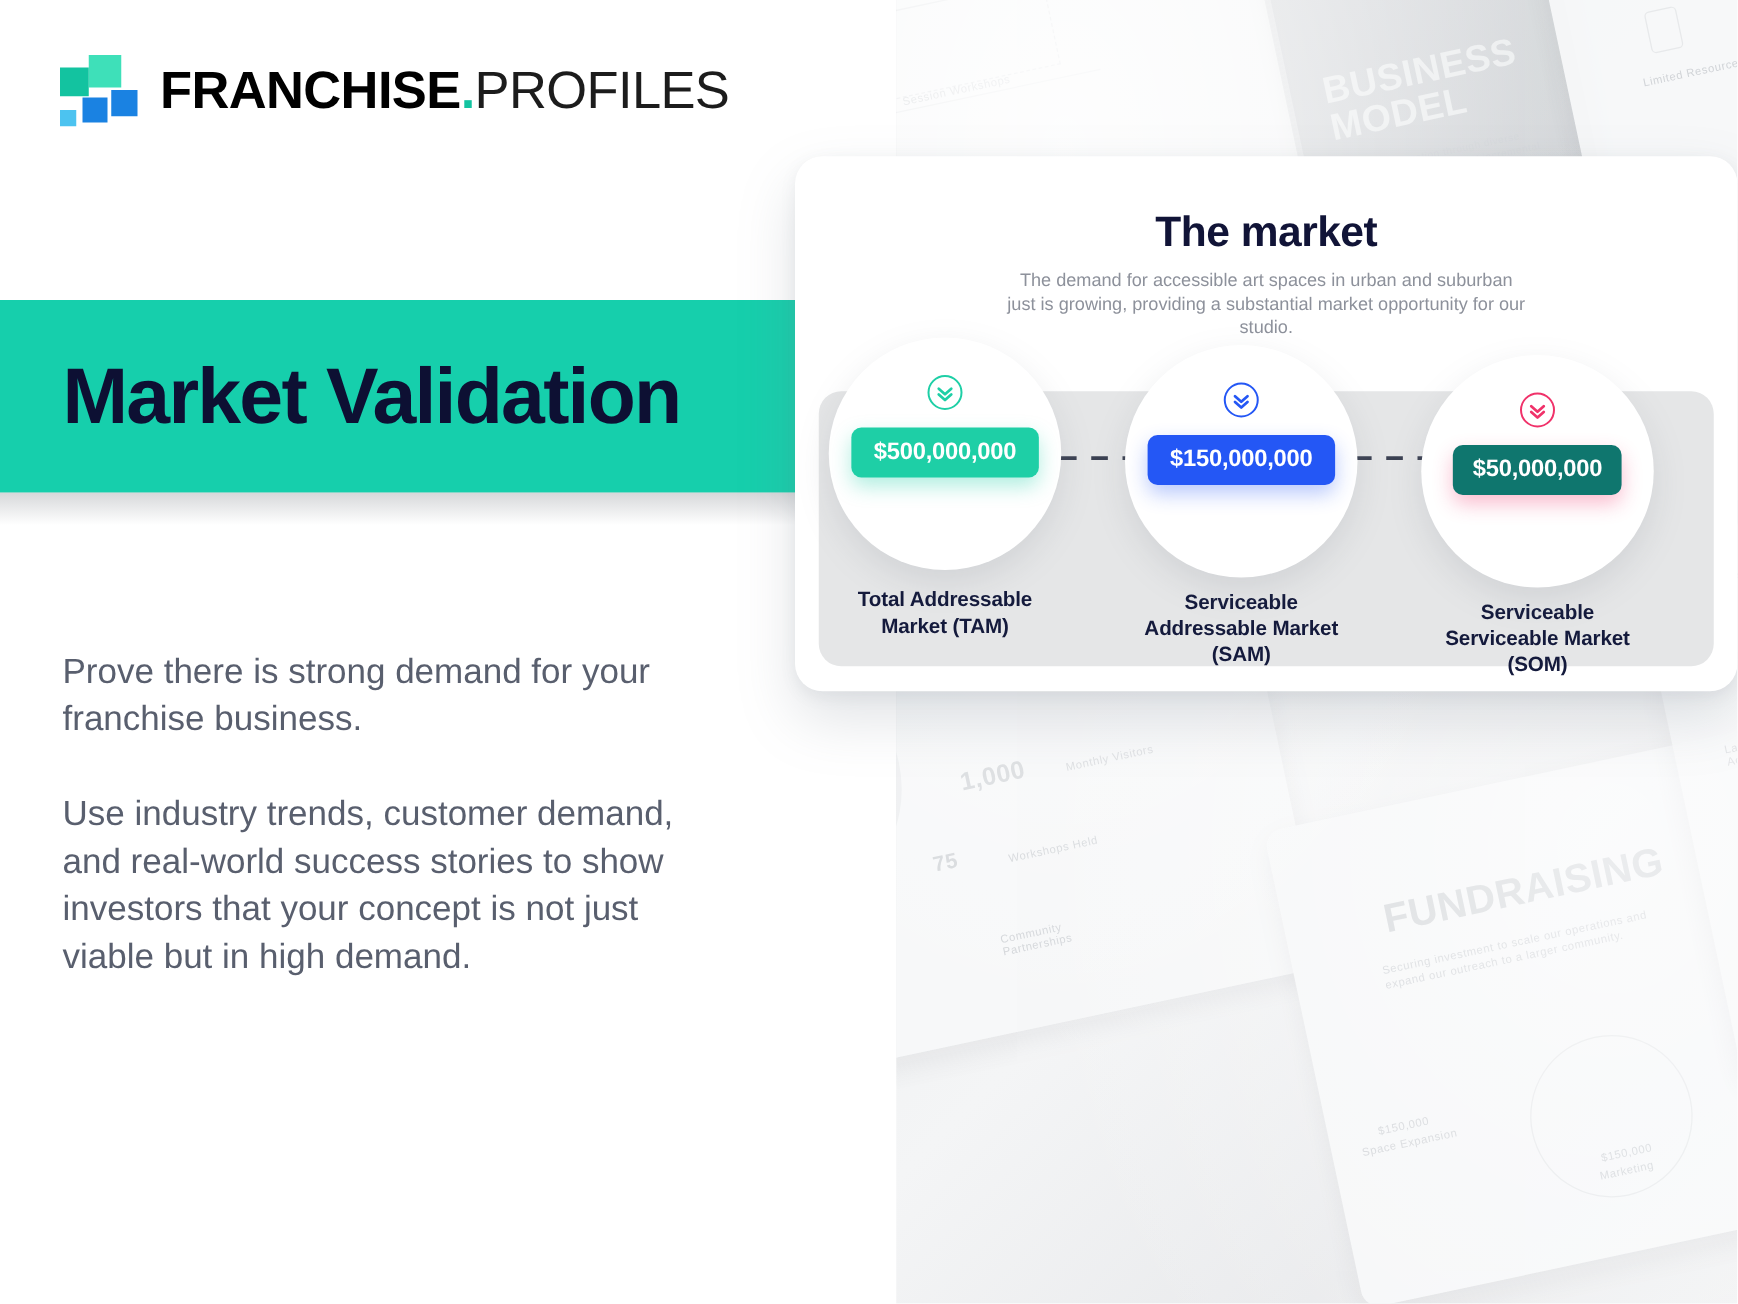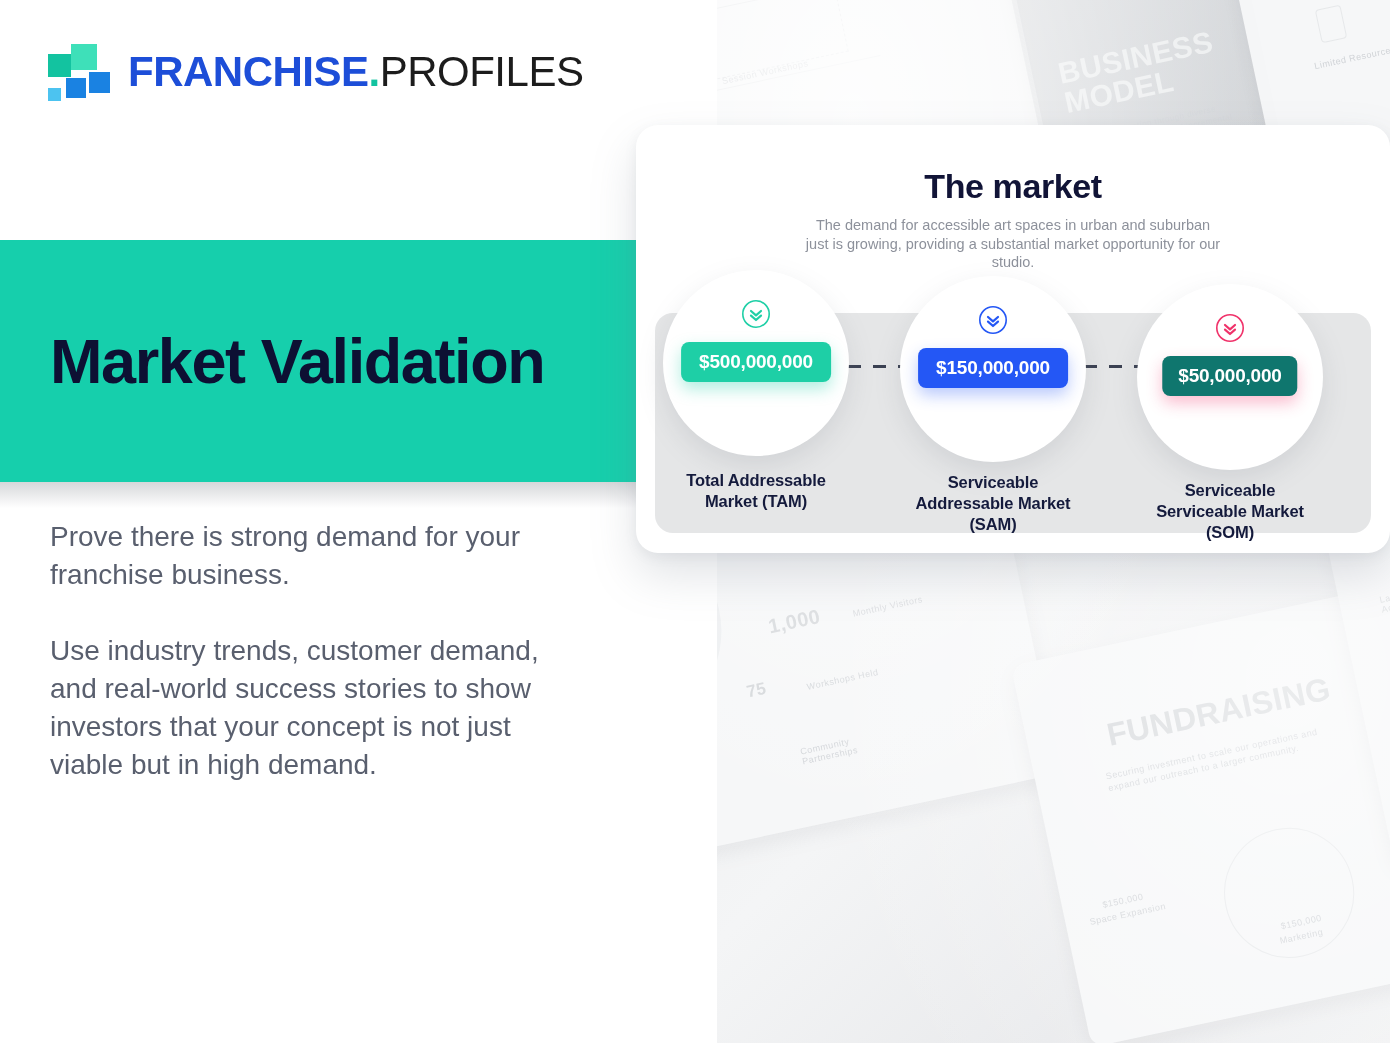--- a/index.html
+++ b/index.html
@@ -104,29 +104,29 @@
   .sq-c { left: 41px; top: 28px; width: 21px; height: 21px; background: #1a82e2; }
   .sq-d { left: 18px; top: 34px; width: 20px; height: 20px; background: #1a82e2; }
   .sq-e { left: 0;   top: 44px; width: 13px; height: 13px; background: #4cc3f0; }
 
   .logo-text {
     font-size: 42px;
     line-height: 1;
     letter-spacing: -.5px;
     white-space: nowrap;
   }
-  .logo-text .b { font-weight: 700; color: #1d4ed8; }
+  .logo-text .b { font-weight: 700; color: #000000; }
   .logo-text .dot { font-weight: 700; color: #13c3a0; }
   .logo-text .l { font-weight: 400; color: #1c1c1c; }
 
   
   .banner {
     position: absolute;
     left: 0; top: 240px;
-    width: 637px; height: 242px;
+    width: 637px; height: 154px;
     background: #16cfac;
     display: flex;
     align-items: center;
   }
   .banner::after {
     content: "";
     position: absolute;
     left: 0; top: 100%;
     width: 637px; height: 26px;
     background: linear-gradient(180deg, rgba(120,125,132,.30) 0%, rgba(120,125,132,0) 100%);

